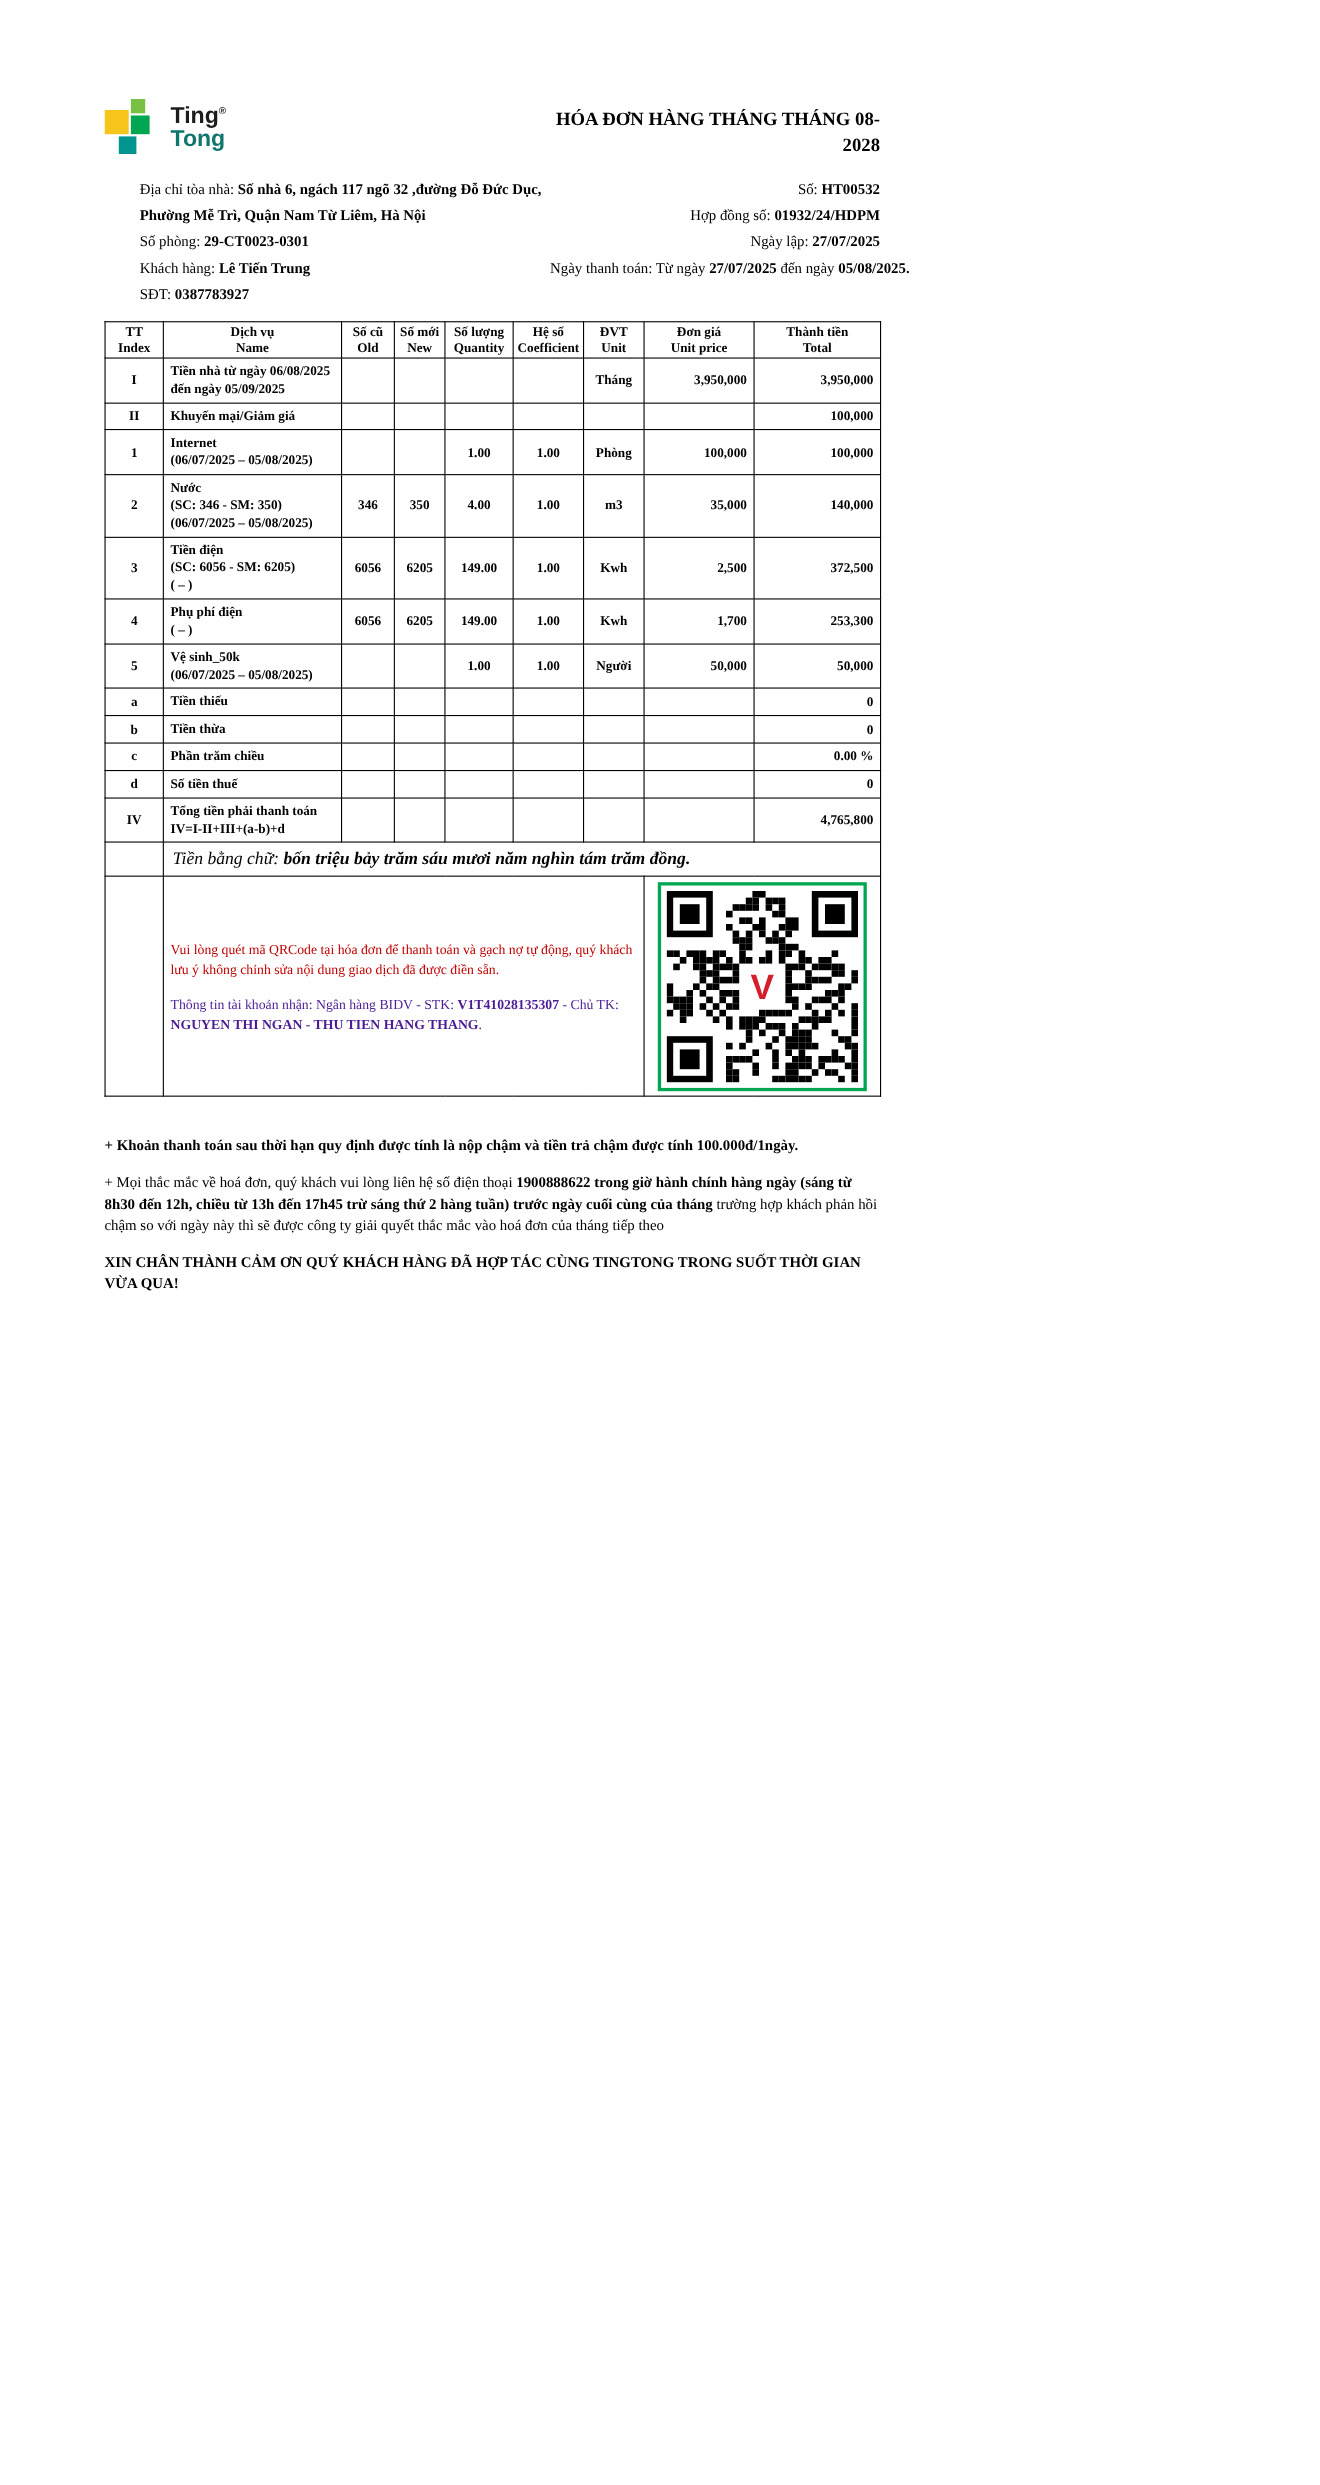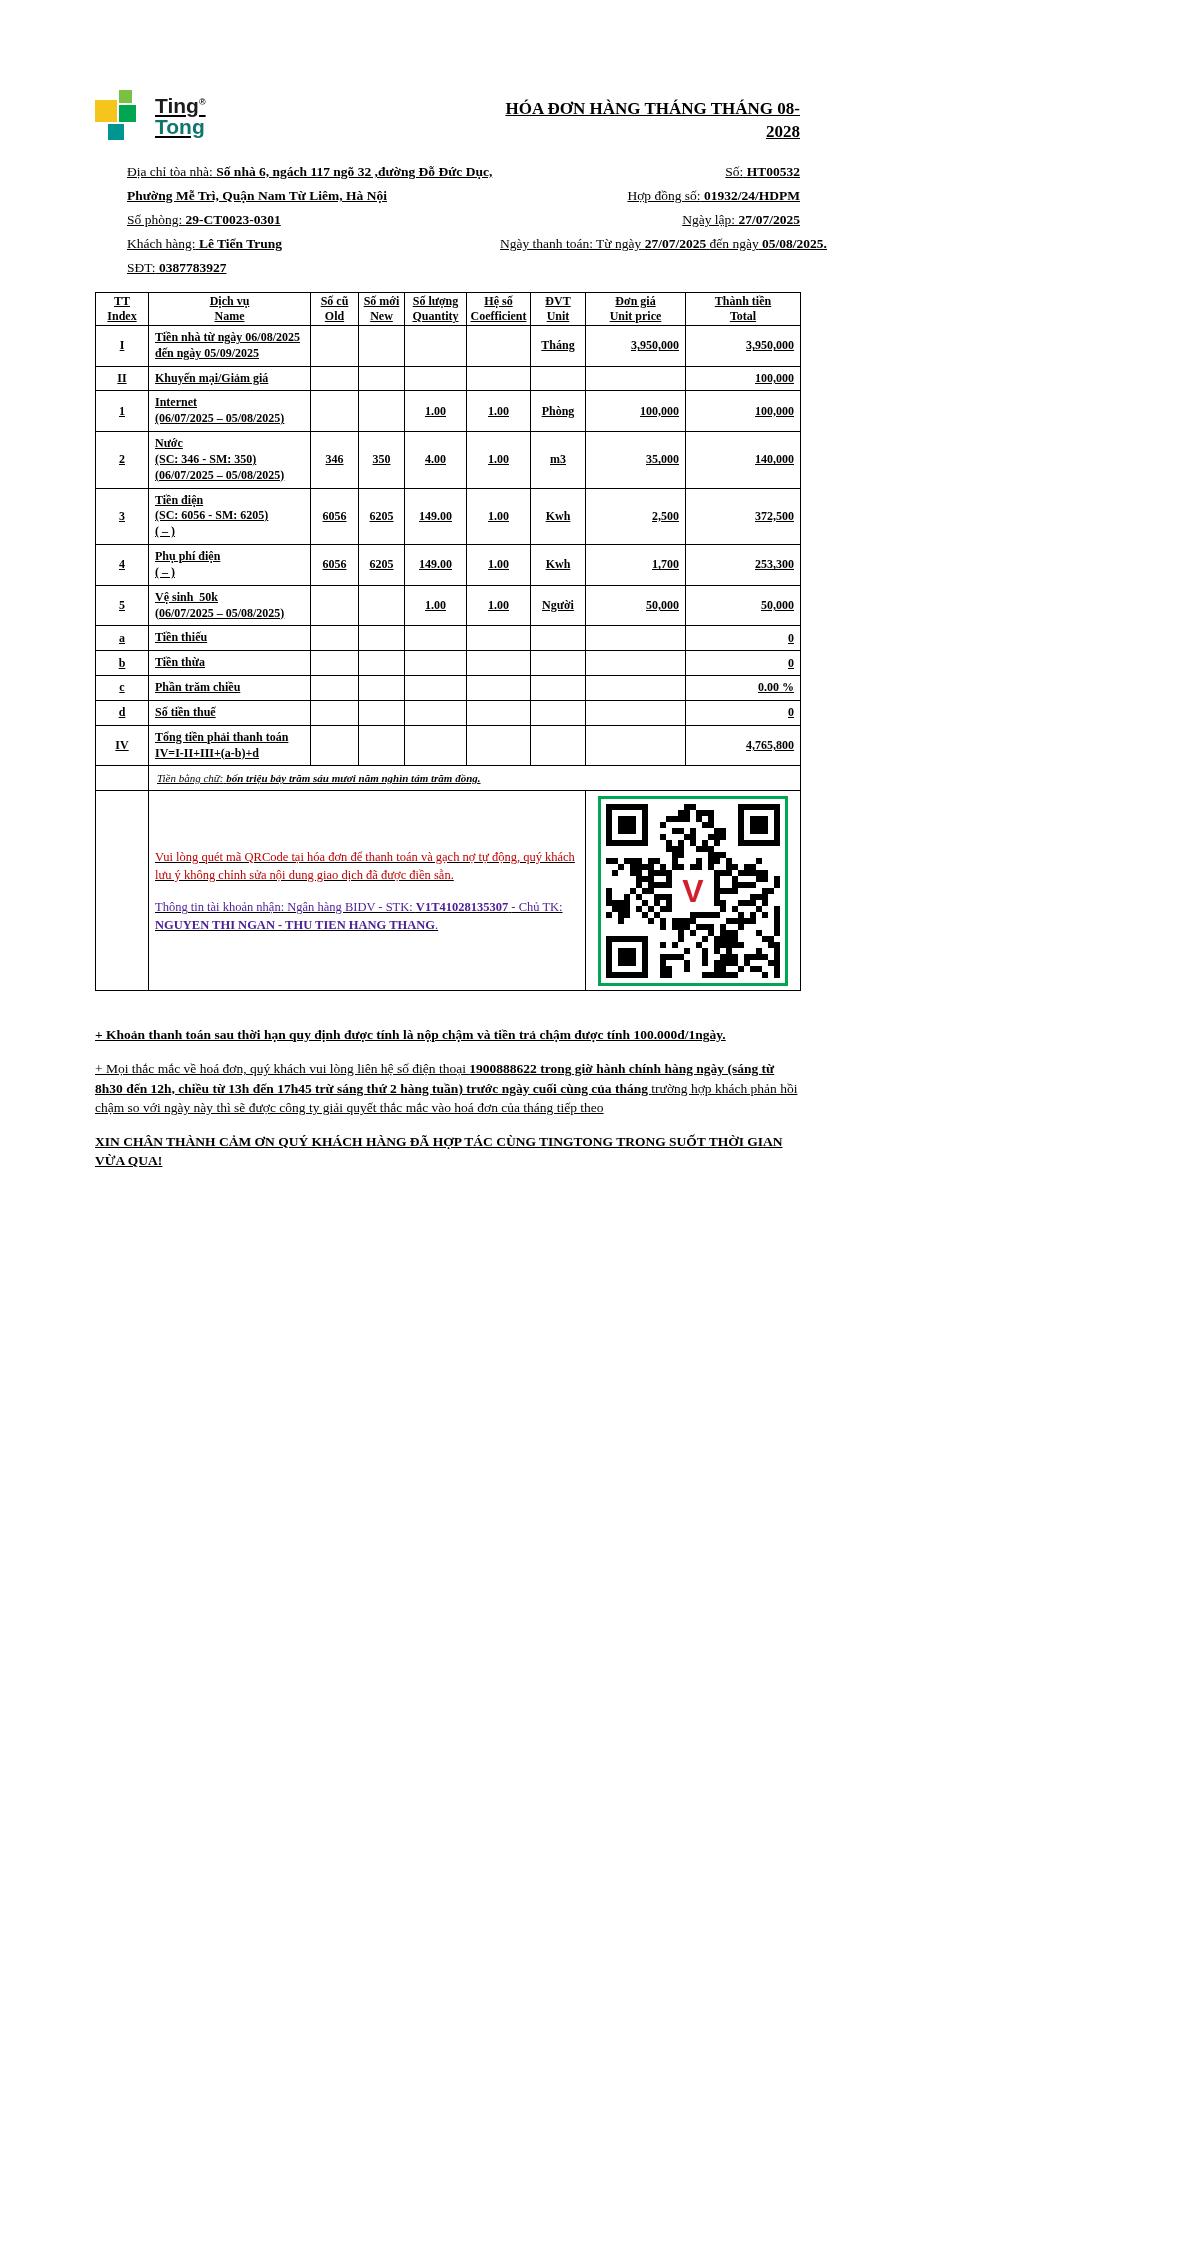--- a/index.html
+++ b/index.html
@@ -1,18 +1,18 @@
 <!DOCTYPE html>
 <html><head>
 <meta charset="utf-8">
 <style>
   * { box-sizing: border-box; }
   html,body { margin:0; padding:0; background:#ffffff; }
   body { width:1200px; height:2259px; font-family:"Liberation Serif", serif; color:#000; }
-  .sheet { width:705px; margin:0; padding:0; position:absolute; left:95px; top:88px;text-decoration:underline; }
+  .sheet { width:705px; margin:0; padding:0; position:absolute; left:95px; top:88px; }
 
   
   .header { display:flex; justify-content:space-between; align-items:flex-start; }
   .logo { display:flex; align-items:center; gap:8px; }
   .logo-mark svg { display:block; }
   .logo-text { font-family:"Liberation Sans", sans-serif; font-weight:bold; font-size:21px; line-height:1.02; }
   .logo-text .ting { color:#1c1c1c; }
   .logo-text .reg { font-size:9px; vertical-align:super; color:#1c1c1c; font-weight:bold; }
   .logo-text .tong { color:#0f766e; }
   .doc-title { width:305px; text-align:right; font-weight:bold; font-size:17px; line-height:1.35; margin-top:10px; }
@@ -28,21 +28,21 @@
   table.inv { border-collapse:collapse; table-layout:fixed; width:705px; margin-top:12px; font-size:12px; font-weight:bold; }
   table.inv th, table.inv td { border:1px solid #000; padding:4px 6px; vertical-align:middle; }
   table.inv th { font-size:12px; text-align:center; padding:1px 2px; }
   col.c1{width:53px} col.c2{width:162px} col.c3{width:48px} col.c4{width:46px}
   col.c5{width:62px} col.c6{width:64px} col.c7{width:55px} col.c8{width:100px} col.c9{width:115px}
   td.c-idx { text-align:center; }
   td.c-name { text-align:left; line-height:1.32; }
   td.c-num { text-align:center; }
   td.c-money { text-align:right; padding-right:8px; }
 
-  tr.words-row td { font-weight:normal; font-style:italic; font-size:11px; padding:6px 8px; }
+  tr.words-row td { font-weight:normal; font-style:italic; font-size:16px; padding:6px 8px; }
   tr.words-row .words-value { font-weight:bold; font-style:italic; }
 
   tr.qr-row td { height:200px; vertical-align:middle; }
   .qr-text { font-weight:normal; font-size:12.5px; line-height:1.45; padding:4px 6px; }
   .qr-notice { color:#C00000; margin:0 0 14px 0; }
   .qr-account { color:#4c1d95; margin:0; }
   .qr-account b { font-weight:bold; }
   .qr-cell { text-align:center; }
   .qr-frame { display:inline-block; position:relative; border:3px solid #00A651; background:#fff; padding:5px; line-height:0; }
   .qr-logo { position:absolute; left:50%; top:50%; transform:translate(-50%,-50%);

